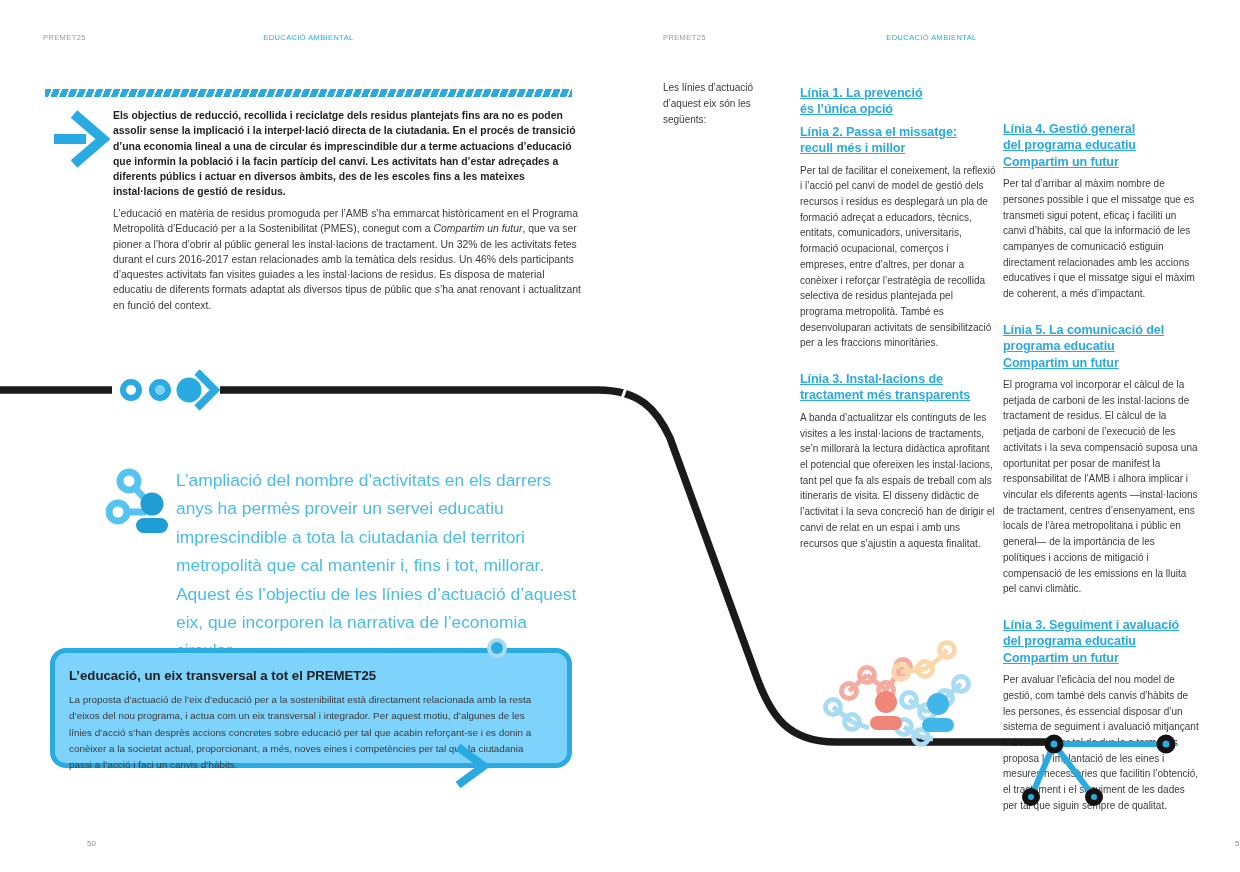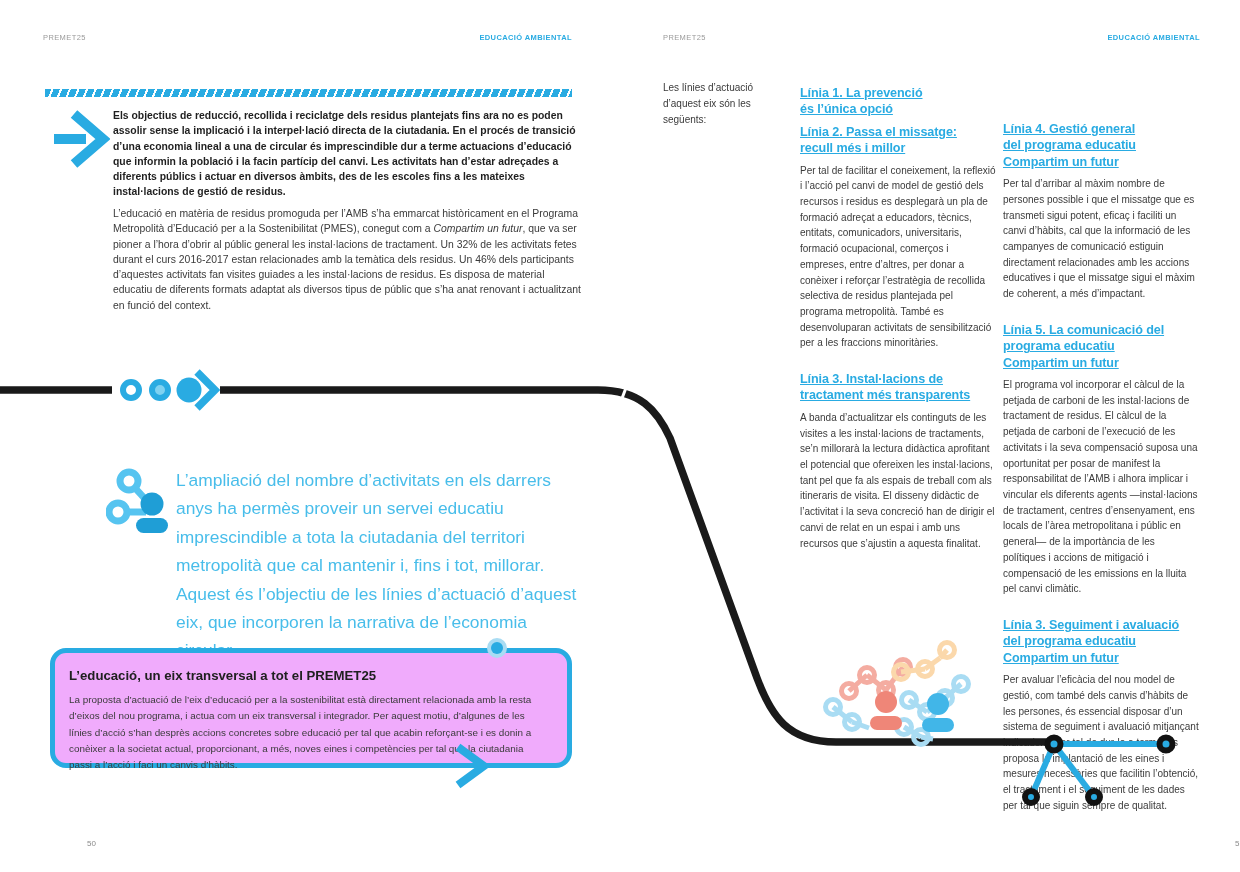--- a/index.html
+++ b/index.html
@@ -1,35 +1,35 @@
 <!DOCTYPE html>
 <html><head>
 <meta charset="utf-8">
 <style>
   html,body{margin:0;padding:0;background:#ffffff;}
   .canvas{position:relative;width:1240px;height:872px;background:#ffffff;overflow:hidden;
           font-family:"Liberation Sans",sans-serif;color:#3a3a3a;}
 
   .hdr{position:absolute;top:33px;font-size:7.5px;letter-spacing:.4px;color:#9a9a9a;}
-  .hdr.blue{color:#29abe2;font-weight:bold;text-align:right;}
+  .hdr.blue{color:#29abe2;font-weight:normal;text-align:center;}
 
   .band{position:absolute;left:45px;top:89px;width:527px;height:8px;
         background:repeating-linear-gradient(112deg,#29abe2 0 6px,#ffffff 6px 8px);}
 
   .intro-bold{position:absolute;left:113px;top:108px;width:464px;
               font-size:10.4px;line-height:15.3px;font-weight:bold;color:#1f1f1f;}
   .para{position:absolute;left:113px;top:206px;width:468px;
         font-size:10.4px;line-height:15.3px;color:#3a3a3a;}
   .para .it{font-style:italic;}
 
   .quote{position:absolute;left:176px;top:466px;width:406px;
          font-size:17.4px;line-height:28.4px;color:#48bdea;}
 
   .box{position:absolute;left:50px;top:648px;width:522px;height:120px;box-sizing:border-box;
-       border:5px solid #29abe2;border-radius:16px;padding:15px 26px 0 14px;background:#f0abfc;}
+       border:5px solid #29abe2;border-radius:16px;padding:15px 26px 0 14px;background:#7dd3fc;}
   .box h2{margin:0 0 9px;font-size:13.2px;color:#202020;}
   .box p{margin:0;font-size:9.9px;line-height:16.3px;color:#3a3a3a;}
 
   .pagenum{position:absolute;top:839px;font-size:8px;color:#8a8a8a;padding-left:44px;}
 
   .r-intro{position:absolute;left:663px;top:80px;width:120px;
            font-size:10px;line-height:16px;color:#3a3a3a;white-space:pre-line;}
 
   .col{position:absolute;top:85px;width:197px;}
   .col1{left:800px;} .col2{left:1003px;margin-top:36px;}

